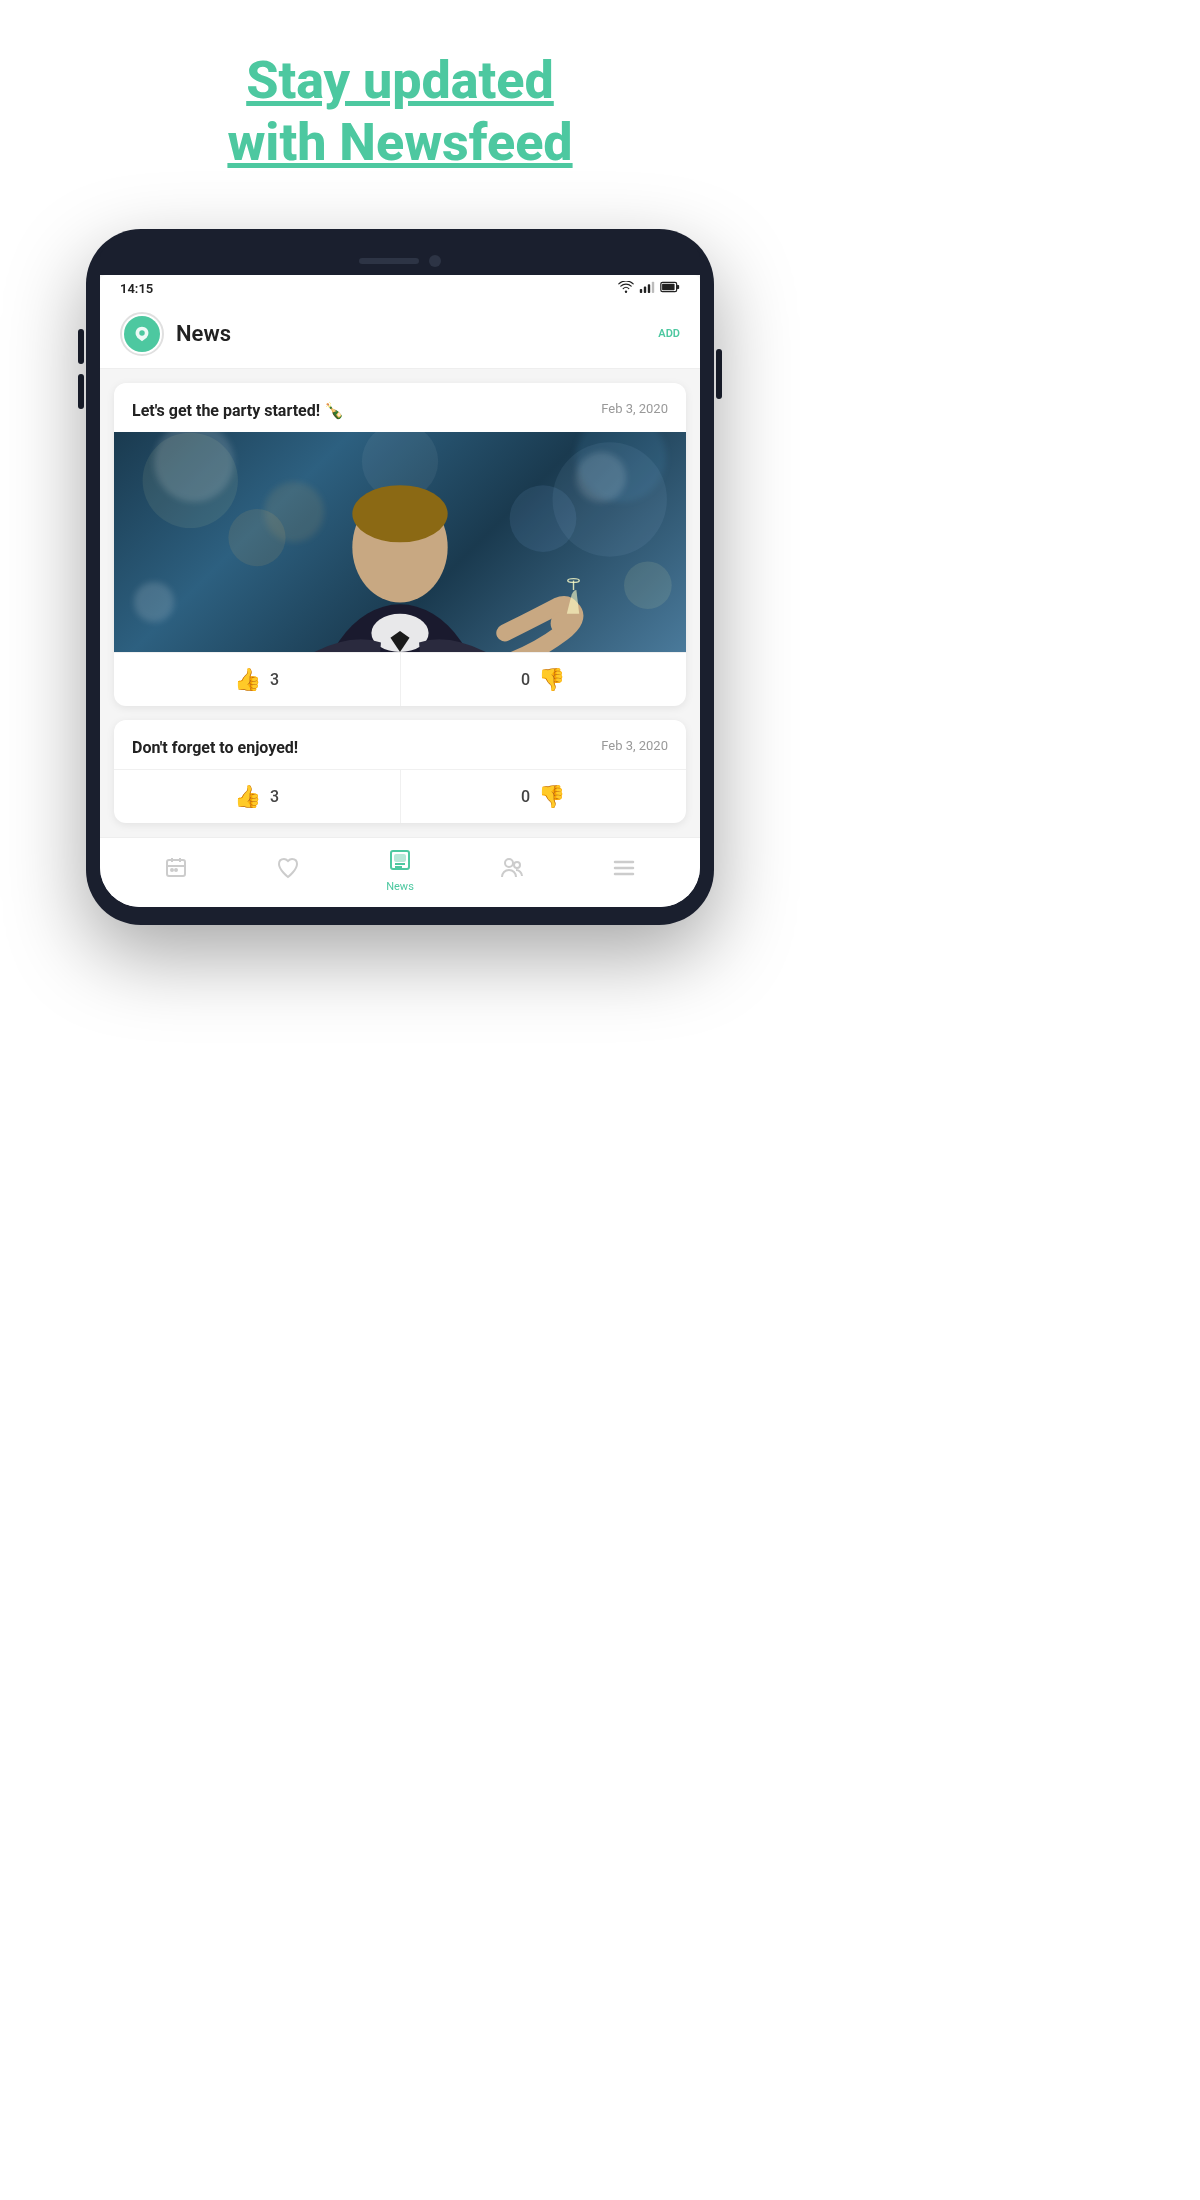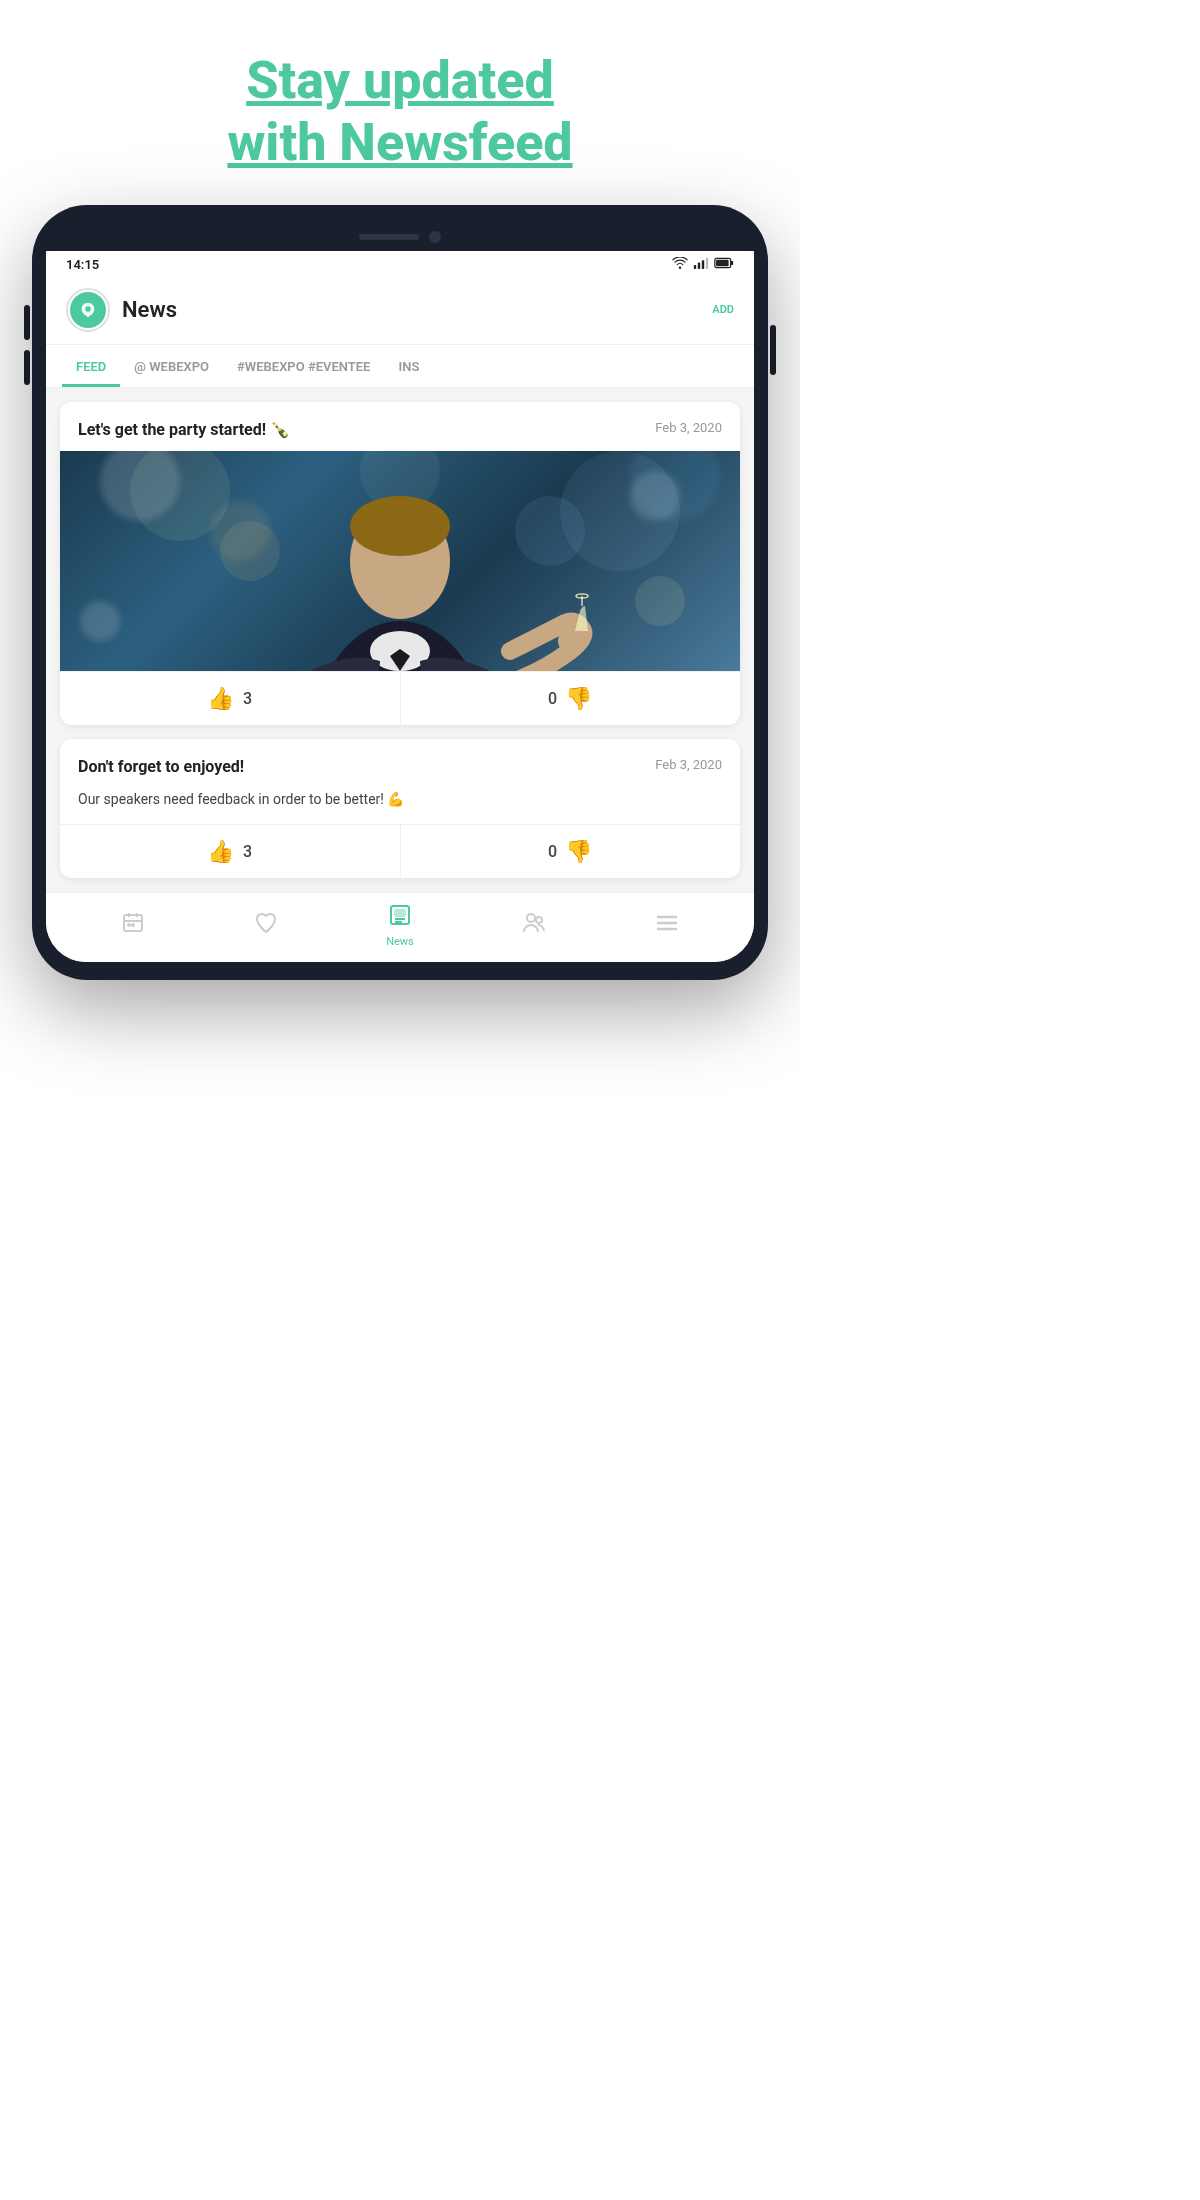--- a/index.html
+++ b/index.html
@@ -21,23 +21,23 @@
       color: #4dc8a0;
       font-size: 52px;
       font-weight: 800;
       line-height: 1.2;
       padding: 50px 40px 30px;
       width: 100%;
     }
 
     
     .phone-wrapper {
-      width: 736px;
+      width: 628px;
       position: relative;
-      margin-top: 0;
+      margin-top: 24px;
     }
 
     .phone-frame {
       background: #1a1f2e;
       border-radius: 55px;
       padding: 18px 14px;
       box-shadow: 0 30px 80px rgba(0,0,0,0.35);
       position: relative;
     }
 
@@ -397,26 +397,20 @@
             <svg width="22" height="22" viewBox="0 0 24 24" fill="none">
               <path d="M12 4C8 4 5 7 5 11c0 2 1 3.5 2 5l5 4 5-4c1-1.5 2-3 2-5 0-4-3-7-7-7z" fill="white" opacity="0.9"></path>
               <circle cx="12" cy="11" r="3" fill="#4dc8a0"></circle>
             </svg>
           </div>
         </div>
         <span class="app-title">News</span>
         <span class="add-button">ADD</span>
       </div>
 
-      <div class="tabs-bar">
-        <div class="tab-item active">FEED</div>
-        <div class="tab-item">@ WEBEXPO</div>
-        <div class="tab-item">#WEBEXPO #EVENTEE</div>
-        <div class="tab-item">INS</div>
-      </div>
 
       <div class="feed-content">
 
         <div class="post-card">
           <div class="post-body">
             <div class="post-header">
               <span class="post-title">Let's get the party started! 🍾</span>
               <span class="post-date">Feb 3, 2020</span>
             </div>
           </div>
@@ -473,21 +467,20 @@
             </div>
           </div>
         </div>
 
         <div class="post-card">
           <div class="post-body">
             <div class="post-header">
               <span class="post-title">Don't forget to enjoyed!</span>
               <span class="post-date">Feb 3, 2020</span>
             </div>
-            <p class="post-text">Our speakers need feedback in order to be better! 💪</p>
           </div>
 
           <div class="reaction-bar">
             <div class="reaction-btn">
               <span class="thumb-up">👍</span>
               <span class="reaction-count">3</span>
             </div>
             <div class="reaction-btn">
               <span class="reaction-count">0</span>
               <span class="thumb-down">👎</span>

